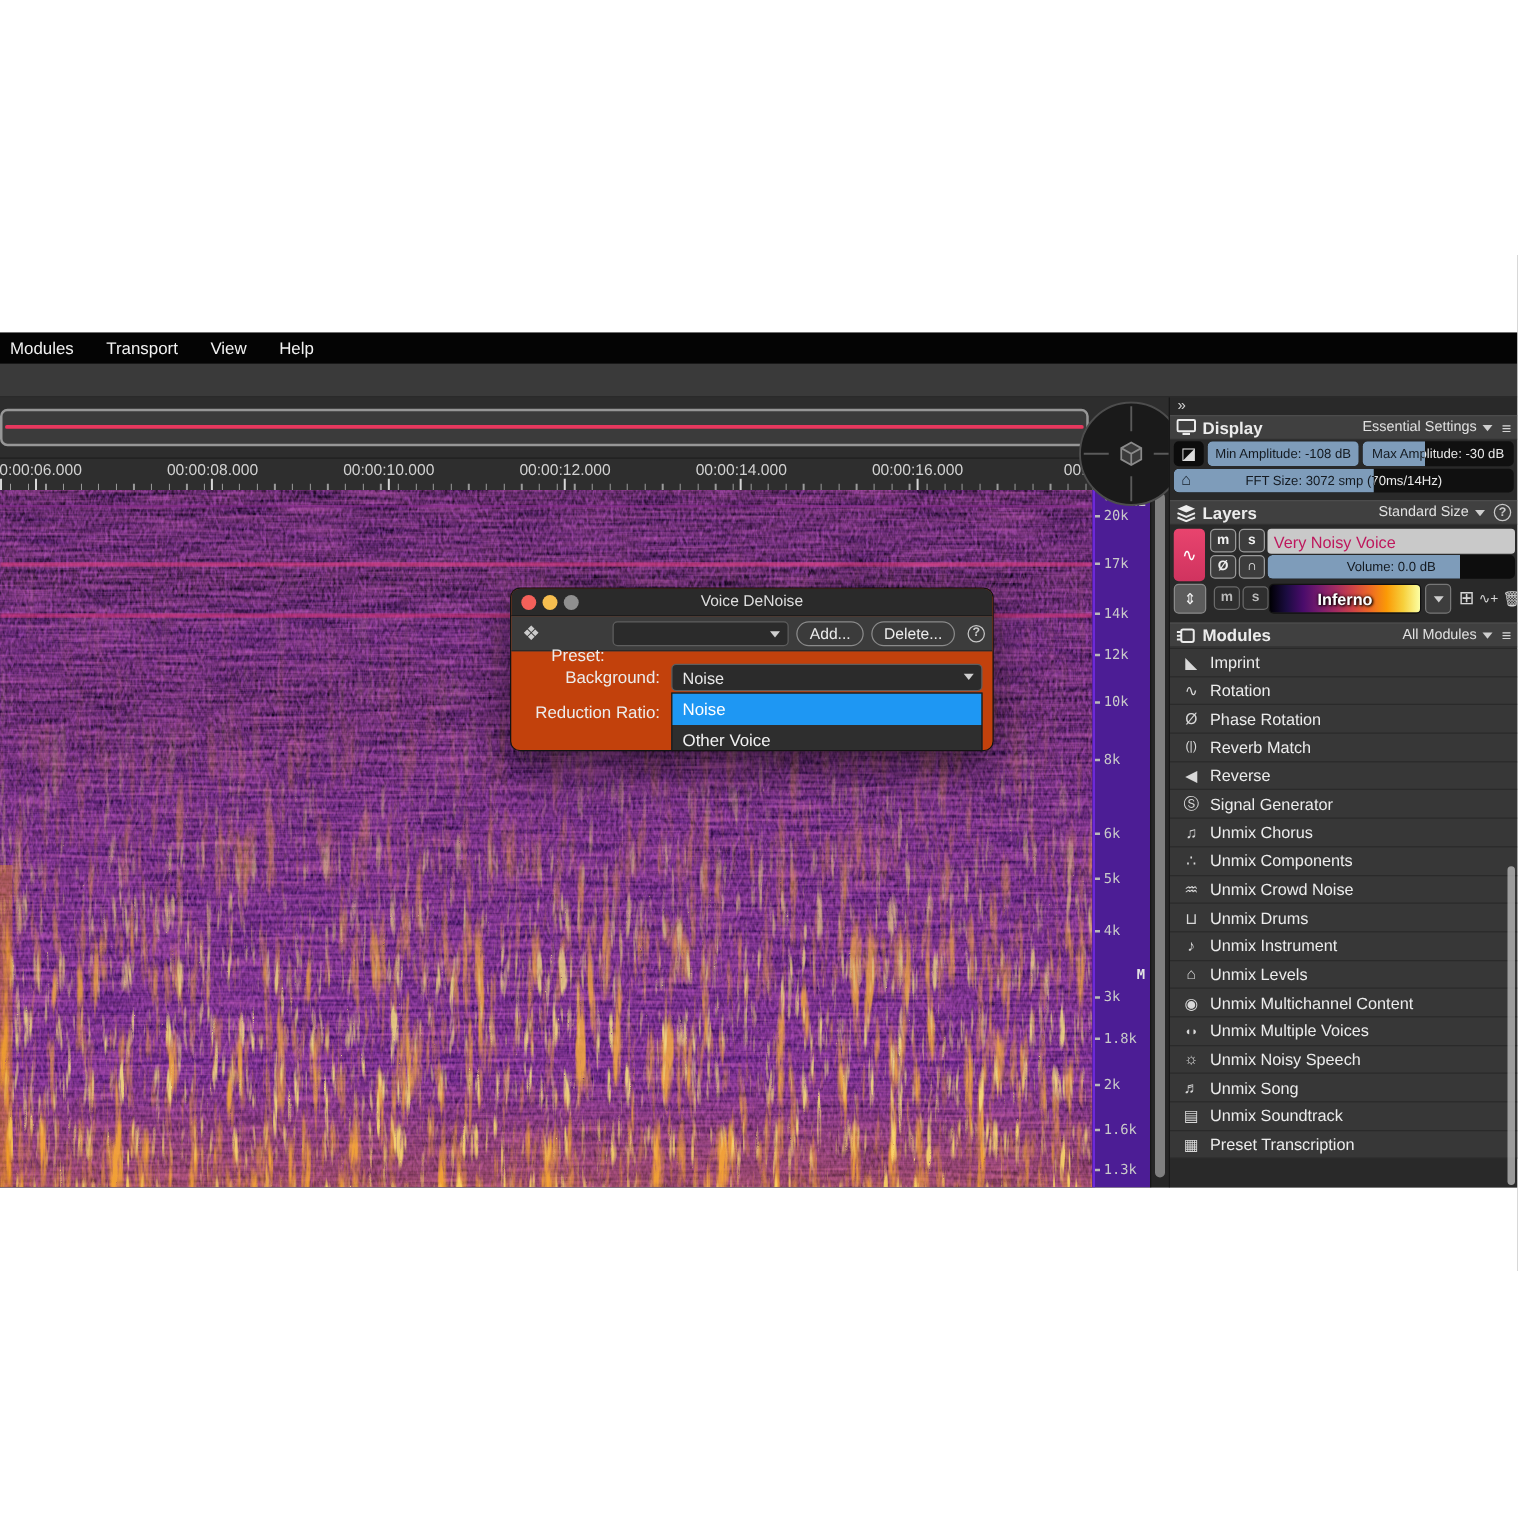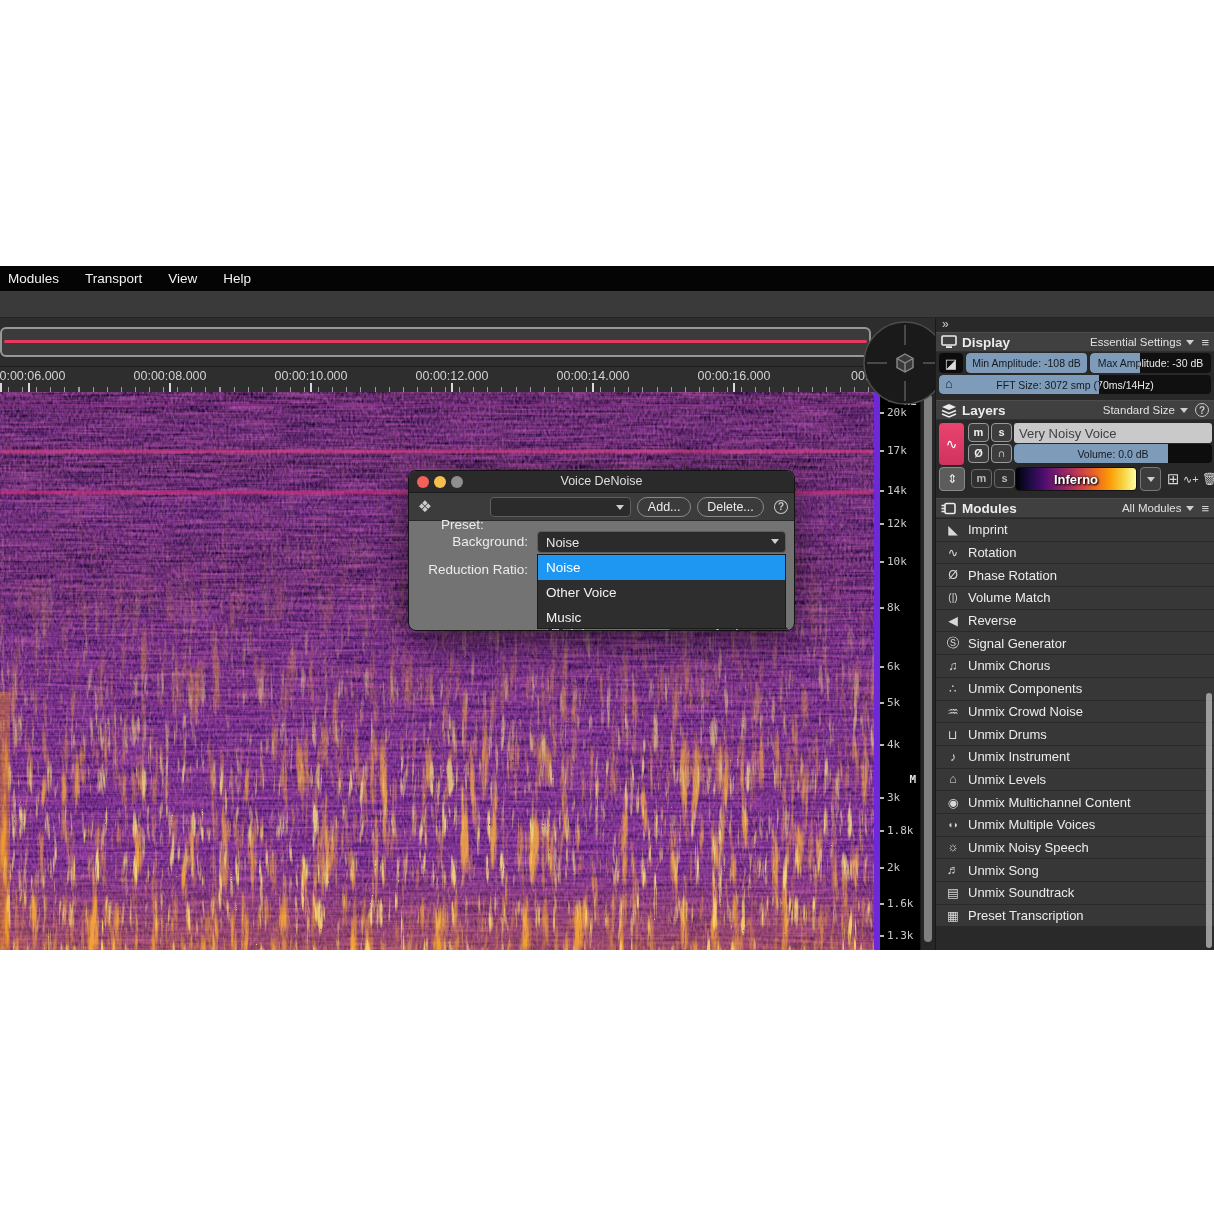--- a/index.html
+++ b/index.html
@@ -23,21 +23,21 @@
   .ruler-label.clipped{transform:none;}
   .ticks-minor{position:absolute;left:0;bottom:0;width:874px;height:5px;
     background-image:repeating-linear-gradient(to right,#9a9a9a 0 1px,transparent 1px 14.1px);background-position:8px 0;}
   .ticks-major{position:absolute;left:0;bottom:0;width:874px;height:9px;
     background-image:repeating-linear-gradient(to right,#d8d8d8 0 1.5px,transparent 1.5px 141px);background-position:28px 0;}
 
   .spectro-row{position:relative;width:100%;height:558px;display:flex;}
   .spectro{position:relative;width:874px;height:558px;background:#10021c;overflow:hidden;}
   .spectro svg{display:block;}
 
-  .freq-axis{position:relative;width:46px;height:558px;background:#000000;border-left:6px solid #6d28d9;box-sizing:border-box;}
+  .freq-axis{position:relative;width:46px;height:558px;background:#4c1d95;border-left:2px solid #6d28d9;box-sizing:border-box;}
   .axis-head{position:absolute;left:0;top:3px;width:100%;height:14px;color:#c9c9c9;}
   .axis-head .tri{position:absolute;left:4px;top:-2px;font-size:10px;color:#8a8a8a;}
   .axis-head .unit{position:absolute;right:3px;top:0;font-family:"DejaVu Sans Mono",monospace;font-size:11px;font-weight:bold;}
   .freq-tick{position:absolute;left:0;height:14px;line-height:14px;color:#c9c9c9;font-family:"DejaVu Sans Mono",monospace;font-size:11px;white-space:nowrap;}
   .freq-tick::before{content:"";position:absolute;left:0;top:6px;width:4px;height:1.5px;background:#b9b9b9;}
   .freq-tick .t{margin-left:7px;}
   .freq-marker{position:absolute;right:4px;height:14px;line-height:14px;color:#e3e3e3;font-family:"DejaVu Sans Mono",monospace;font-size:11px;font-weight:bold;}
 
   .vscroll{position:relative;width:15px;height:558px;background:#262626;border-left:1px solid #171717;box-sizing:border-box;}
   .vscroll .thumb{position:absolute;left:3px;top:2px;width:8px;height:548px;background:#8f8f8f;border-radius:4px;opacity:.85;}
@@ -65,42 +65,42 @@
   .amp-row{position:absolute;left:3px;top:35px;width:272px;height:20px;display:flex;gap:3px;}
   .icon-btn-dark{flex:0 0 24px;height:20px;background:#0c0c0c;border-radius:4px;color:#dcdcdc;display:flex;align-items:center;justify-content:center;font-size:13px;}
   .amp-row .slider{flex:1;}
   .fft-row{position:absolute;left:3px;top:57px;width:272px;height:19px;}
   .fft-row .slider{height:19px;}
   .fft-icon{position:absolute;left:6px;top:1px;z-index:3;color:#17202a;font-size:13px;}
 
   .layer-block{position:absolute;left:3px;top:105px;width:273px;height:42px;}
   .layer-color{position:absolute;left:0;top:0;width:25px;height:42px;background:linear-gradient(180deg,#e8446e,#d0335f);border-radius:4px;color:#fff;display:flex;align-items:center;justify-content:center;font-size:14px;}
   .sq-btn{position:absolute;width:21px;height:19px;background:#3d3d3d;border:1.5px solid #9a9a9a;border-radius:4px;box-sizing:border-box;color:#f0f0f0;font-size:11px;font-weight:bold;display:flex;align-items:center;justify-content:center;line-height:1;}
-  .layer-name{position:absolute;left:75px;top:0;width:198px;height:20px;background:#c9c9c9;border-radius:3px;color:#404040;font-size:13px;display:flex;align-items:center;padding-left:5px;box-sizing:border-box;}
+  .layer-name{position:absolute;left:75px;top:0;width:198px;height:20px;background:#c9c9c9;border-radius:3px;color:#be185d;font-size:13px;display:flex;align-items:center;padding-left:5px;box-sizing:border-box;}
   .vol-slider{position:absolute;left:75px;top:21px;width:198px;height:19px;}
   .vol-slider .slider{height:19px;background:#0d0d0d;}
 
   .cmap-row{position:absolute;left:3px;top:149px;width:273px;height:24px;}
   .raised-btn{position:absolute;left:0;top:0;width:26px;height:24px;background:#5c5c5c;border:1px solid #8a8a8a;border-radius:4px;box-sizing:border-box;color:#f2f2f2;display:flex;align-items:center;justify-content:center;font-size:12px;}
   .dim-btn{background:#2f2f2f;border-color:#6a6a6a;color:#b9b9b9;}
   .cmap{position:absolute;left:76px;top:0;width:122px;height:24px;border-radius:4px;border:1px solid #111;box-sizing:border-box;
         background:linear-gradient(90deg,#000004,#1b0c41,#4a0c6b,#781c6d,#a52c60,#cf4446,#ed6925,#fb9a06,#f7d03c,#fcffa4);
         color:#fff;font-size:13px;font-weight:bold;display:flex;align-items:center;justify-content:center;text-shadow:0 0 3px #000,1px 1px 2px #000;}
   .cmap-caret{position:absolute;left:201px;top:0;width:21px;height:24px;background:#3d3d3d;border:1px solid #777;border-radius:4px;box-sizing:border-box;display:flex;align-items:center;justify-content:center;}
   .tool-ico{position:absolute;top:2px;color:#d6d6d6;font-size:15px;line-height:20px;}
 
   .mod-list{position:absolute;left:0;top:201px;width:279px;height:431px;overflow:hidden;}
   .mod-row{height:21.7px;background:#373737;border-bottom:1px solid #2a2a2a;display:flex;align-items:center;padding-left:5px;box-sizing:content-box;}
   .mod-ico{width:24px;text-align:center;color:#d8d8d8;font-size:12.5px;flex:0 0 24px;}
   .mod-ico.txt{font-size:8.5px;font-weight:bold;letter-spacing:0;}
   .mod-label{color:#ececec;font-size:13px;margin-left:3px;white-space:nowrap;}
   .panel-scroll{position:absolute;right:2px;top:375px;width:6px;height:255px;background:#b5b5b5;border-radius:3px;opacity:.8;z-index:4;}
 
   
-  .dialog{position:absolute;left:408px;top:204px;width:387px;height:161px;z-index:20;border-radius:8px;background:#737373;
+  .dialog{position:absolute;left:408px;top:204px;width:387px;height:131px;z-index:20;border-radius:8px;background:#c2410c;
           box-shadow:0 12px 34px rgba(0,0,0,.55);border:1px solid #131313;box-sizing:border-box;overflow:hidden;}
   .dlg-title{position:absolute;left:0;top:0;width:100%;height:22px;background:#2a2a2a;border-bottom:1px solid #1c1c1c;box-sizing:border-box;}
   .dlg-title .txt{position:absolute;left:0;width:100%;text-align:center;top:3px;color:#dedede;font-size:12.5px;}
   .tl{position:absolute;top:5px;width:12px;height:12px;border-radius:50%;}
   .tl.red{left:8px;background:#f4605a;}
   .tl.yel{left:25px;background:#f6be4f;}
   .tl.gry{left:42px;background:#8f8f8f;}
   .dlg-preset{position:absolute;left:0;top:22px;width:100%;height:28px;background:#3c3c3c;border-bottom:1px solid #2a2a2a;box-sizing:border-box;display:flex;align-items:center;padding:0 6px;gap:6px;}
   .preset-ico{color:#cccccc;font-size:16px;flex:0 0 20px;text-align:center;}
   .dlg-preset .lbl{color:#ececec;font-size:13.5px;margin-top:36px;}
@@ -377,21 +377,21 @@
         <div class="mod-row">
             <span class="mod-ico">∿</span>
             <span class="mod-label">Rotation</span>
           </div>
         <div class="mod-row">
             <span class="mod-ico">Ø</span>
             <span class="mod-label">Phase Rotation</span>
           </div>
         <div class="mod-row">
             <span class="mod-ico" style="font-size:10px">(|)</span>
-            <span class="mod-label">Volume Match</span>
+            <span class="mod-label">Reverb Match</span>
           </div>
         <div class="mod-row">
             <span class="mod-ico">◀</span>
             <span class="mod-label">Reverse</span>
           </div>
         <div class="mod-row">
             <span class="mod-ico">Ⓢ</span>
             <span class="mod-label">Signal Generator</span>
           </div>
         <div class="mod-row">

